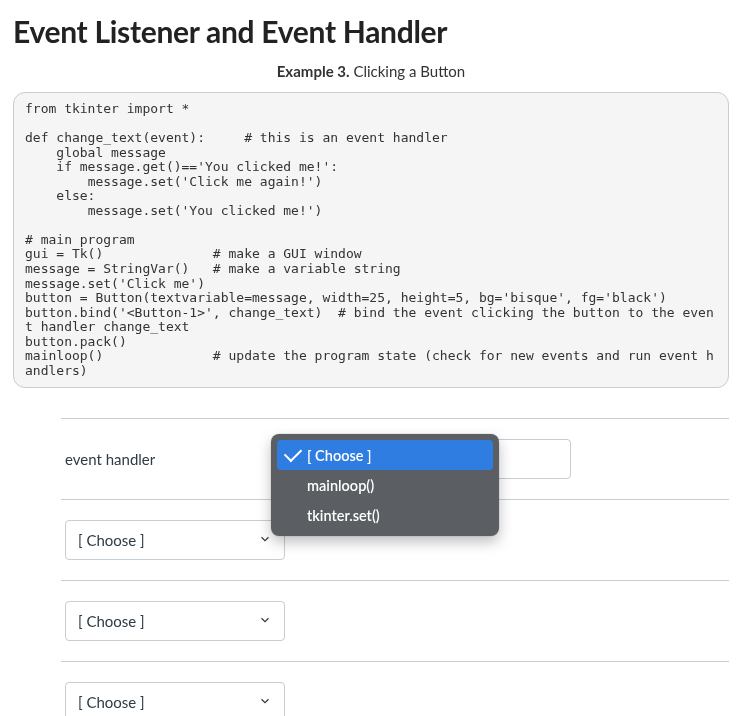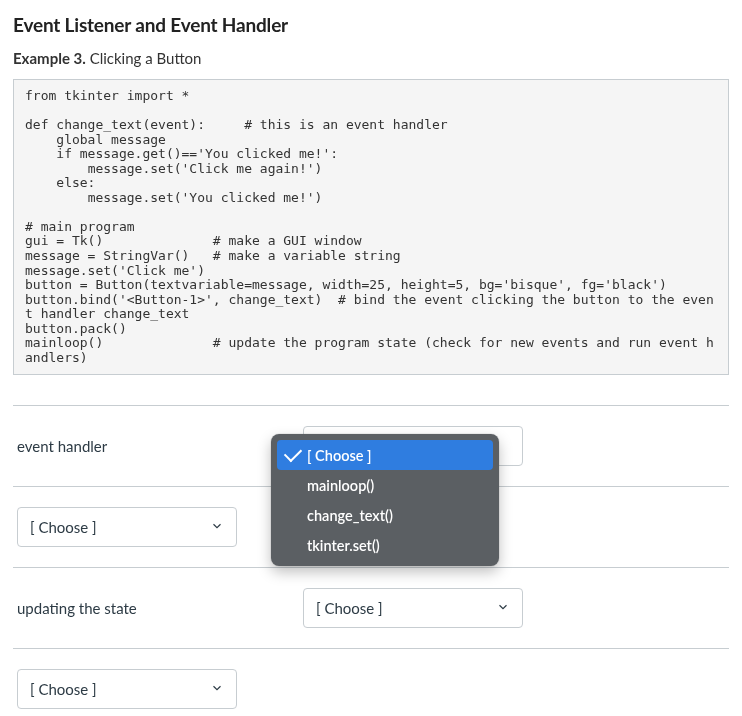--- a/index.html
+++ b/index.html
@@ -6,49 +6,50 @@
   html, body { width: 742px; height: 716px; overflow: hidden; }
   body {
     font-family: "Lato", "Helvetica Neue", Arial, sans-serif;
     color: #2d3b45;
     padding: 13px 13px 0 13px;
     background: #fff;
     font-size: 15px;
     -webkit-font-smoothing: antialiased;
   }
   h1.page-title {
-    font-size: 19px;
+    font-size: 30px;
     font-weight: 700;
     margin-bottom: 13px;
     letter-spacing: -.01em;
     color:#222;
   }
-  .example-line { font-size: 15px; margin-bottom: 12px; color:#333; }
+  .example-line { font-size: 15px; margin-bottom: 12px; color:#333;text-align:center; }
   .example-line .ex-label { font-weight: 700; }
   pre.code {
     border: 1px solid #c7cdd1;
-    border-radius: 0;
+    border-radius: 12px;
     background: #f5f5f5;
     padding: 9px 11px;
     font-family: "DejaVu Sans Mono","Menlo","Consolas",monospace;
     font-size: 13px;
     line-height: 1.12;
     color: #333;
     white-space: pre-wrap;
     word-break: break-all;
     margin-bottom: 30px;
   }
   .match-rows { width:100%; }
   .row {
     display:flex;
     align-items:center;
     border-bottom:1px solid #c7cdd1;
     padding:20px 0 20px 4px;
     min-height:68px;
     gap:16px;
+    margin-left:48px;
   }
   .row:first-child { border-top:1px solid #c7cdd1; }
   .row-label { flex:0 0 270px; font-size:15px; color:#2d3b45; }
   .select-wrap { position:relative; width:220px; }
   .select {
     width:220px; height:40px;
     border:1px solid #c7cdd1; border-radius:4px;
     background:#fff; display:flex; align-items:center; justify-content:space-between;
     padding:0 12px; font-size:15px; color:#2d3b45; cursor:pointer;
   }
@@ -127,21 +128,20 @@
       <div class="select">
         <span>[ Choose ]</span>
         <span class="chevron"><svg viewBox="0 0 24 24">
               <polyline points="6 9 12 15 18 9"></polyline>
             </svg></span>
       </div>
     </div>
   </div>
 
   <div class="row">
-    <div class="row-label">updating the state</div>
     <div class="select-wrap">
       <div class="select">
         <span>[ Choose ]</span>
         <span class="chevron"><svg viewBox="0 0 24 24">
               <polyline points="6 9 12 15 18 9"></polyline>
             </svg></span>
       </div>
     </div>
   </div>
 
@@ -154,15 +154,14 @@
             </svg></span>
       </div>
     </div>
   </div>
 
 </div>
 
 <div class="dropdown">
   <div class="dd-item selected">[ Choose ]</div>
   <div class="dd-item">mainloop()</div>
-  <div class="dd-item">change_text()</div>
   <div class="dd-item">tkinter.set()</div>
 </div>
 
 </body></html>

